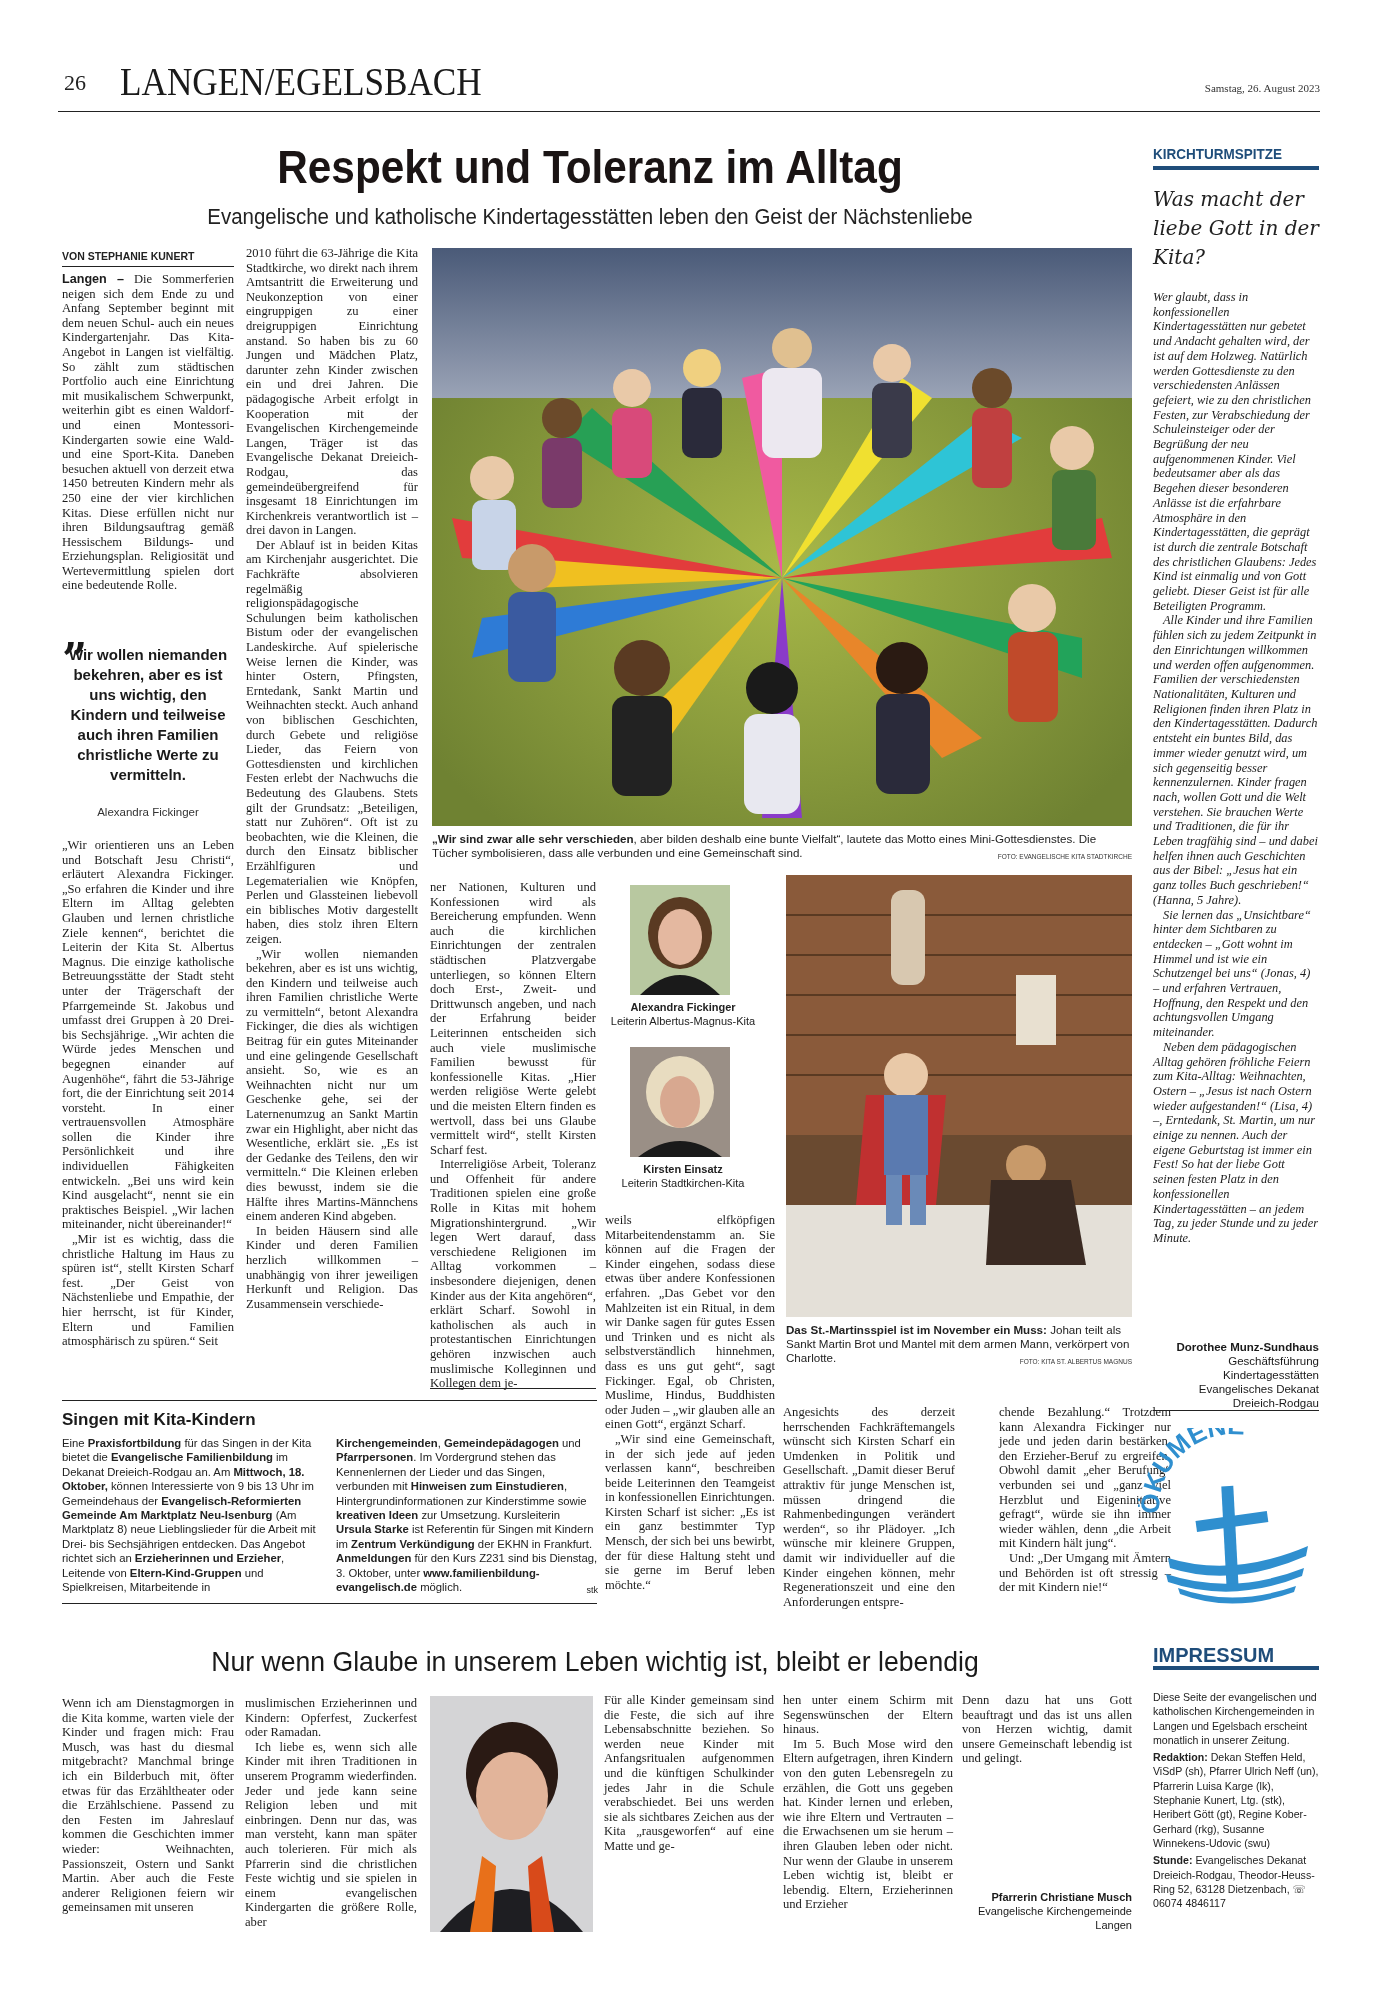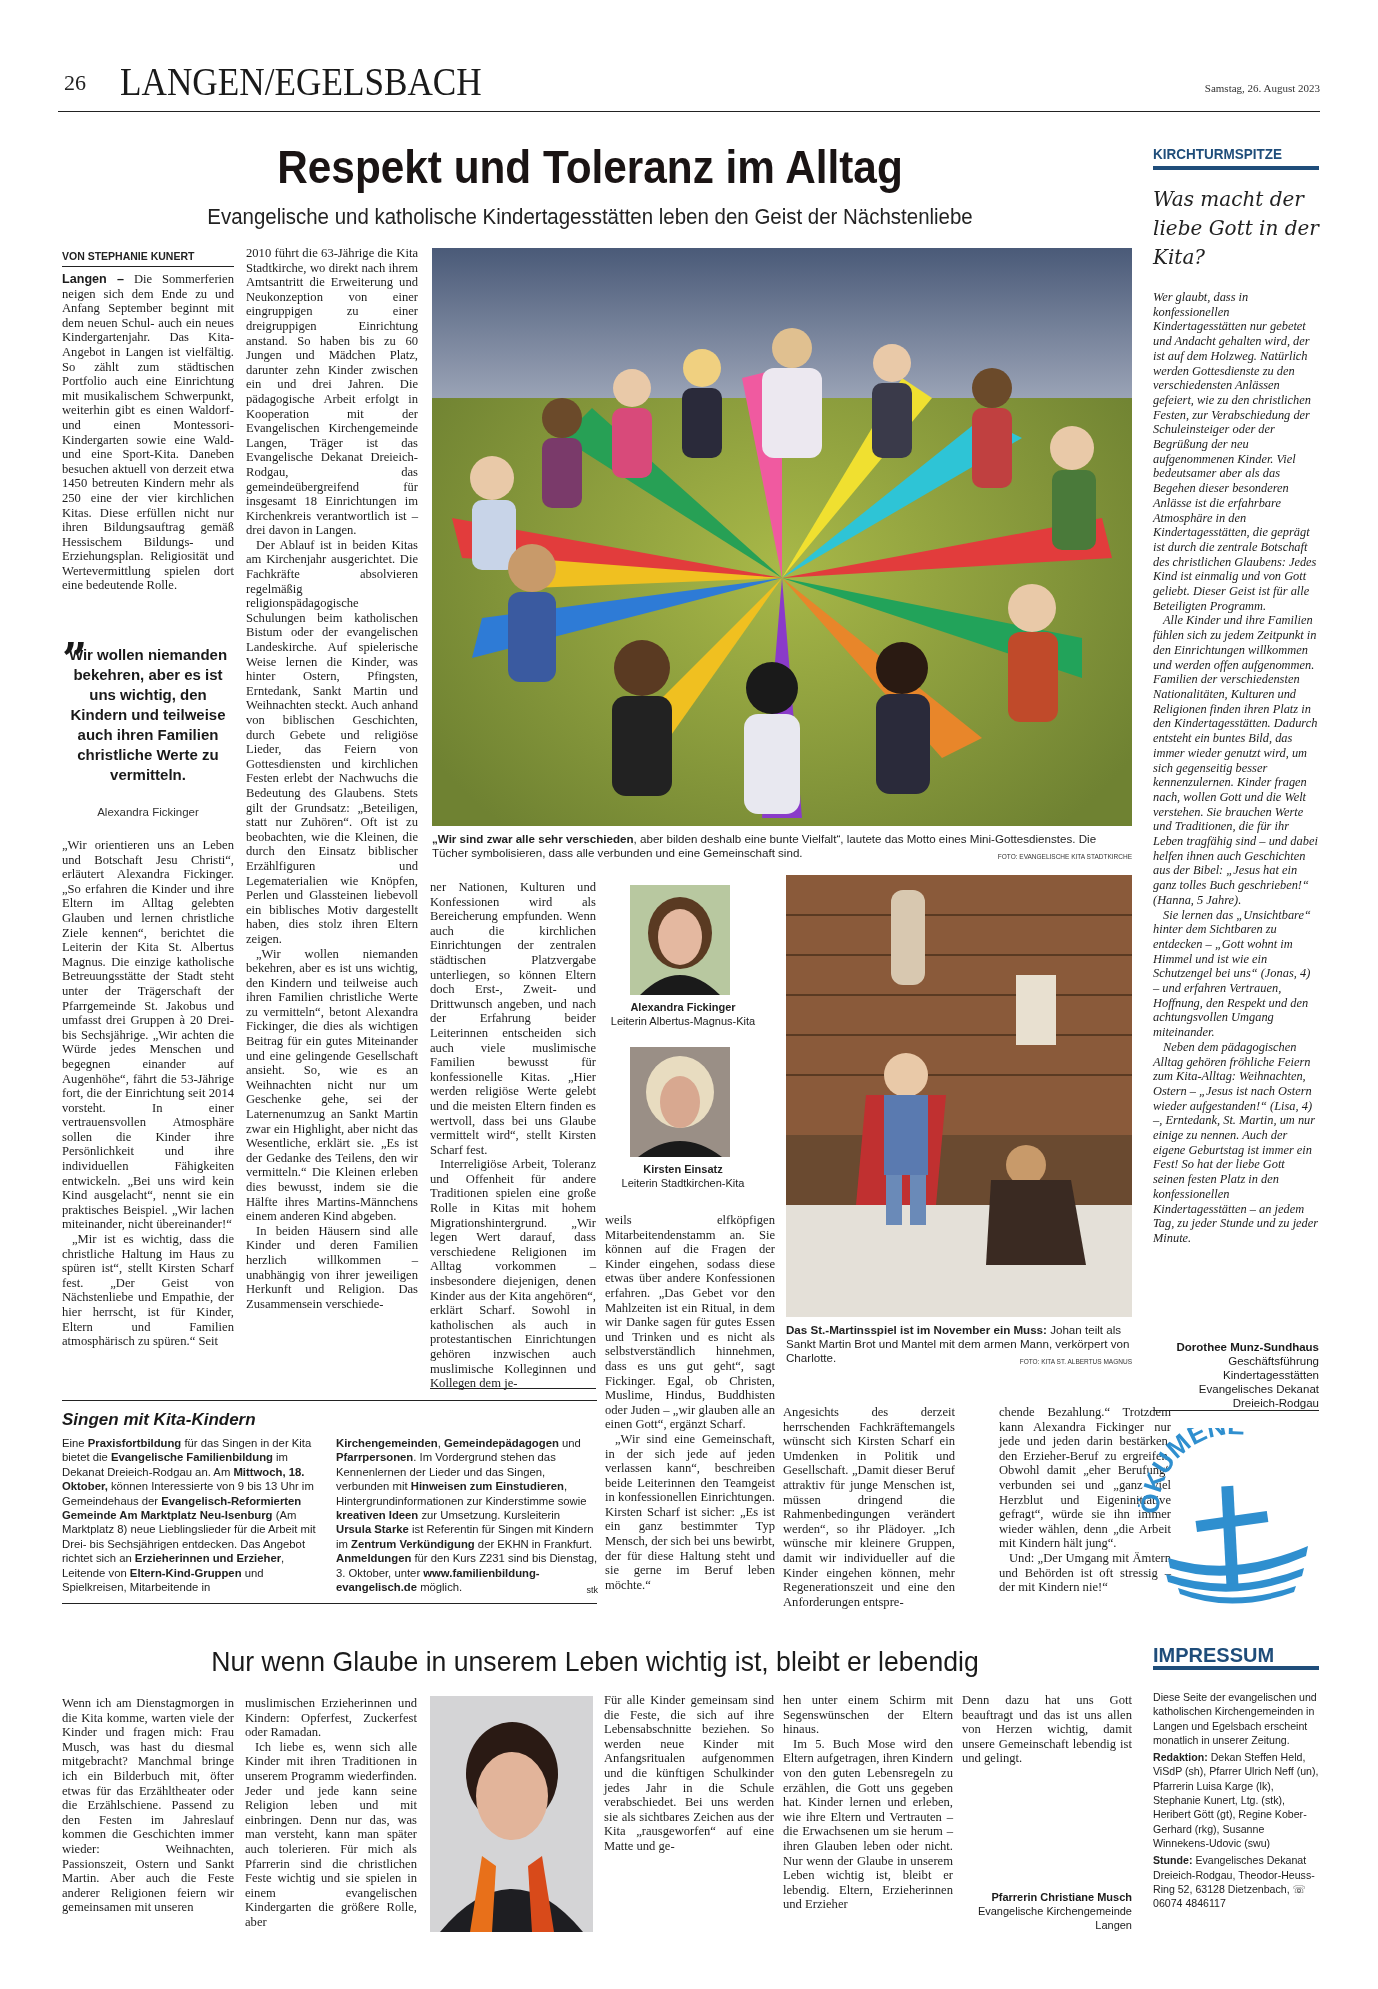--- a/index.html
+++ b/index.html
@@ -57,21 +57,21 @@
   .pcap .n { font-weight: bold; }
   #pcap1 { top: 1000px; }
   #pcap2 { top: 1162px; }
 
   
   #martin-photo { left: 786px; top: 875px; width: 346px; height: 442px; overflow: hidden; background: #5a3a22; }
   #martin-caption { left: 786px; top: 1323px; width: 346px; font-family: "Liberation Sans", sans-serif; font-size: 11.6px; line-height: 14px; color: #222; }
 
   
   #singen-rule-top { left: 62px; top: 1400px; width: 535px; height: 1px; background: #222; }
-  #singen-title { left: 62px; top: 1410px; font-family: "Liberation Sans", sans-serif; font-weight: bold; font-size: 17px; color: #1a1a1a; font-style: italic; }
+  #singen-title { left: 62px; top: 1410px; font-family: "Liberation Sans", sans-serif; font-weight: bold; font-size: 17px; color: #1a1a1a; }
   .singen-col { font-family: "Liberation Sans", sans-serif; font-size: 11.3px; line-height: 14.4px; color: #222; width: 258px; }
   .singen-col b { font-weight: bold; }
   #singen-col1 { left: 62px; top: 1436px; }
   #singen-col2 { left: 336px; top: 1436px; width: 262px; }
   #singen-rule-bot { left: 62px; top: 1603px; width: 535px; height: 1px; background: #222; }
   #col5-rule { left: 430px; top: 1388px; width: 166px; height: 1px; background: #222; }
 
   
   #oekumene-logo { left: 1138px; top: 1428px; width: 190px; height: 180px; }
 

